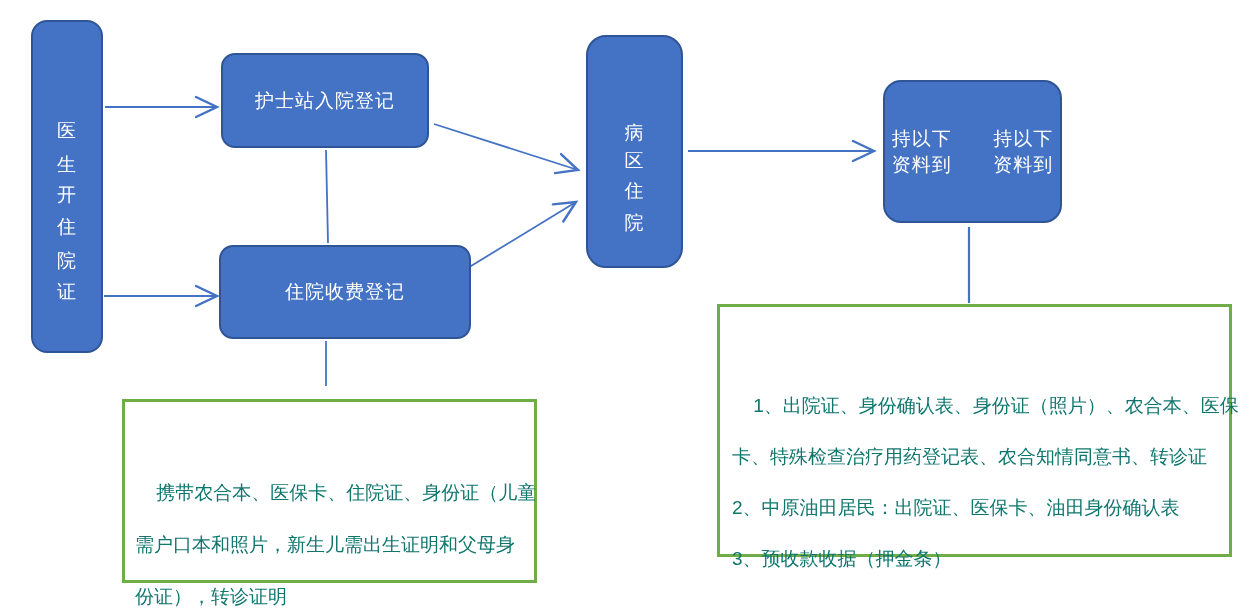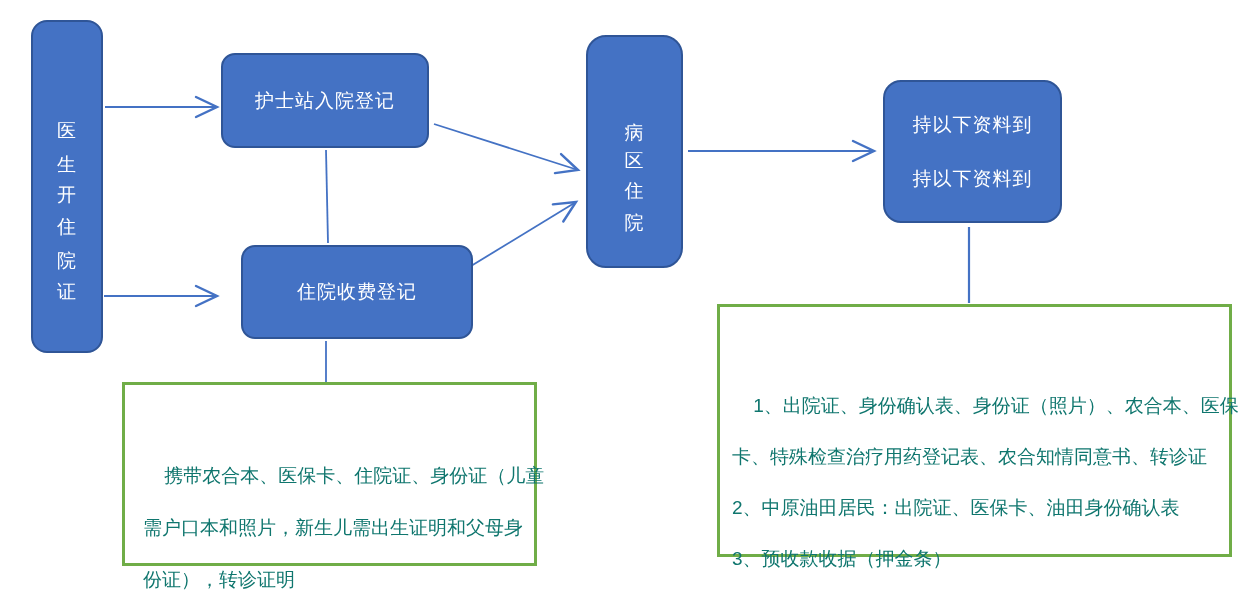--- a/index.html
+++ b/index.html
@@ -28,24 +28,24 @@
     display: flex;
     align-items: center;
     justify-content: center;
     font-size: 19px;
     letter-spacing: 1px;
     text-align: center;
   }
 
   .node-doctor   { left: 31px;  top: 20px;  width: 72px;  height: 333px; border-radius: 16px; }
   .node-nurse    { left: 221px; top: 53px;  width: 208px; height: 95px;  border-radius: 14px; align-items: center; }
-  .node-fee      { left: 219px; top: 245px; width: 232px; height: 94px;  border-radius: 14px; margin-left: 22px; }
+  .node-fee      { left: 219px; top: 245px; width: 252px; height: 94px;  border-radius: 14px; }
   .node-ward     { left: 586px; top: 35px;  width: 97px;  height: 233px; border-radius: 20px; }
   .node-reimburse{ left: 883px; top: 80px;  width: 179px; height: 143px; border-radius: 18px;
-                   flex-direction: column; gap: 28px; }
+                   flex-direction: row; gap: 28px; }
 
   .vtext {
     writing-mode: vertical-rl;
     text-orientation: upright;
     letter-spacing: 32px;
     margin-bottom: -32px;
     line-height: 1;
   }
   .vtext-ward {
     writing-mode: vertical-rl;
@@ -56,21 +56,21 @@
   }
 
   .note {
     position: absolute;
     background: #ffffff;
     border: 3px solid #70AD47;
     color: #0f766e;
     font-size: 19px;
     white-space: pre;
   }
-  .note-left  { left: 122px; top: 382px; width: 415px; height: 184px; padding: 13px 6px 0 18px; line-height: 52px; }
+  .note-left  { left: 122px; top: 399px; width: 415px; height: 184px; padding: 13px 6px 0 10px; line-height: 52px; }
   .note-right { left: 717px; top: 304px; width: 515px; height: 253px; padding: 22px 6px 0 12px; line-height: 51px; }
 </style>
 </head>
 <body>
 
 <div class="canvas">
 
   <svg class="connector-layer" width="1250" height="615" viewBox="0 0 1250 615" xmlns="http://www.w3.org/2000/svg">
     <defs>
       <marker id="openArrow" markerUnits="userSpaceOnUse" markerWidth="30" markerHeight="30" refX="24" refY="13" orient="auto">

